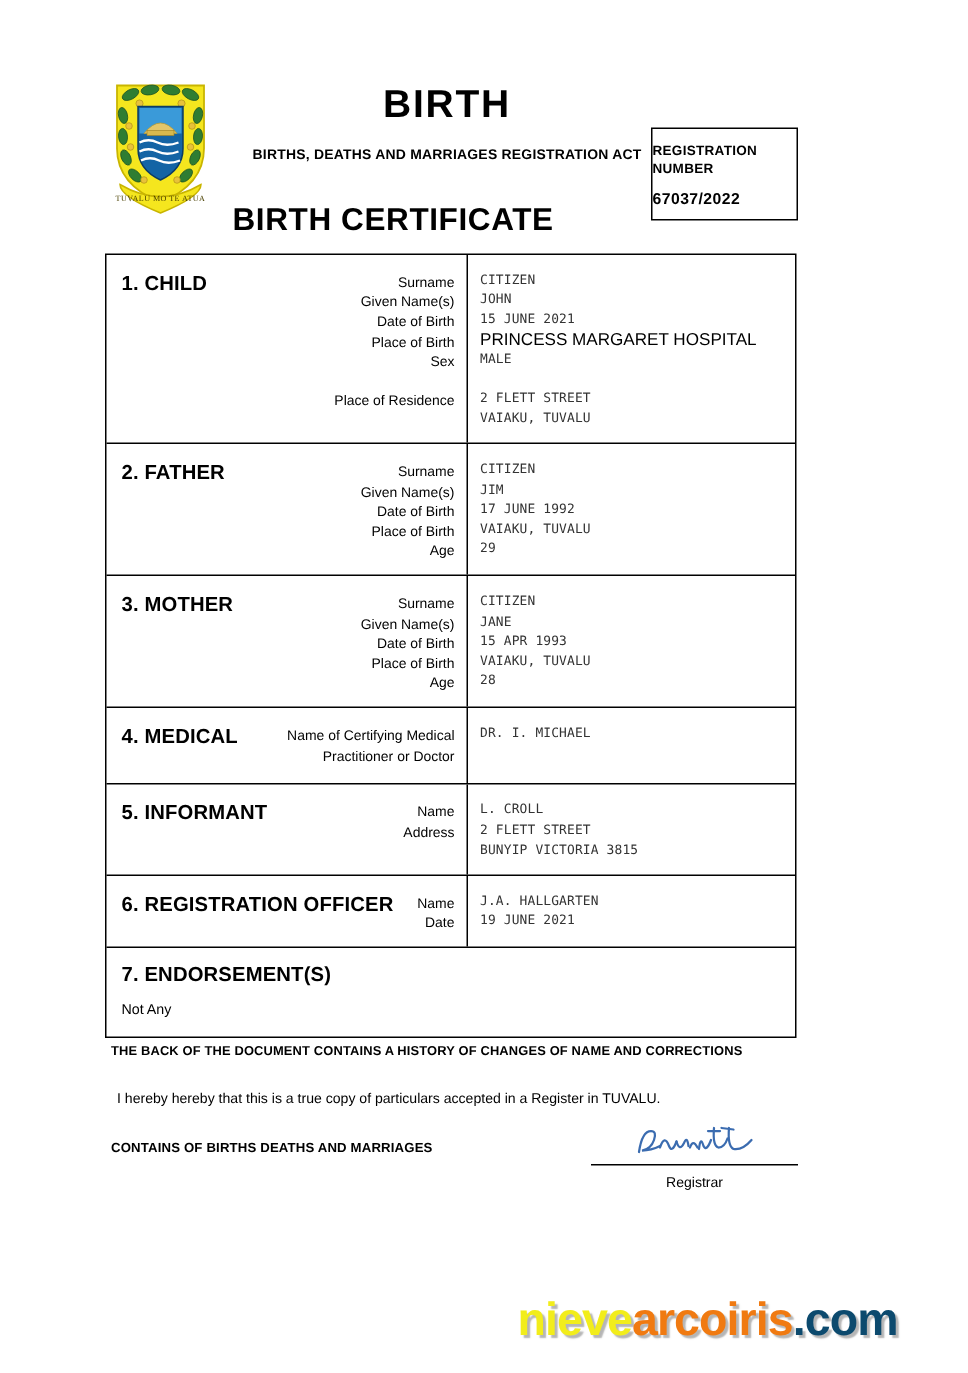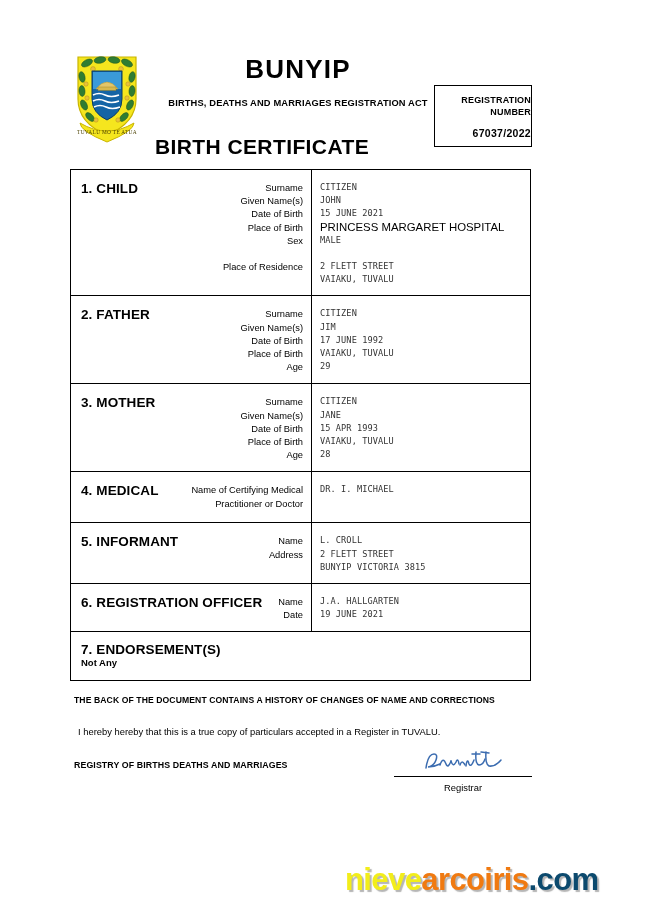--- a/index.html
+++ b/index.html
@@ -64,21 +64,21 @@
   }
 
   .regbox {
     position: absolute;
     left: 434px;
     top: 85px;
     width: 98px;
     height: 62px;
     border: 1.6px solid #000;
     box-sizing: border-box;
-    text-align: right;
+    text-align: left;
   }
   .regbox .rb-label {
     margin-top: 8px;
     font-size: 9px;
     font-weight: bold;
     line-height: 12px;
     letter-spacing: 0.2px;
   }
   .regbox .rb-number {
     margin-top: 9px;
@@ -151,21 +151,21 @@
     font-size: 11.4px;
     color: #000000;
     letter-spacing: 0;
   }
 
   
   .sec.full { display: block; padding: 10px 10px 12px 10px; }
   .sec.full .sec-title { padding-top: 0; }
   .endorse-text {
     font-size: 9.5px;
-    font-weight: bold;
+    margin-top: 11px;
   }
 
   
   .footer { position: absolute; left: 0; top: 0; width: 645px; }
   .back-note {
     position: absolute;
     left: 74px;
     top: 695px;
     font-size: 8.6px;
     font-weight: bold;
@@ -268,21 +268,21 @@
         <path d="M23 48 Q29 45 35 48 Q41 51 49 48"></path>
         <path d="M23 54 Q29 51 35 54 Q41 57 49 54"></path>
         <path d="M24 60 Q30 57 36 60 Q42 63 50 60"></path>
       </g>
 
       <path d="M10 76 Q37 92 64 76 Q64 84 37 95 Q10 84 10 76 Z" fill="#f5e61e" stroke="#c9b500" stroke-width="1"></path>
       <text x="37" y="87" font-family="'Liberation Serif', serif" font-size="5.4" fill="#4a4000" text-anchor="middle" letter-spacing="0.3">TUVALU MO TE ATUA</text>
     </svg>
   </div>
 
-  <div class="country-title">BUNYIP</div>
+  <div class="country-title">BIRTH</div>
   <div class="act-line">BIRTHS, DEATHS AND MARRIAGES REGISTRATION ACT</div>
   <div class="doc-title">BIRTH CERTIFICATE</div>
 
   <div class="regbox">
     <div class="rb-label">
       <span>REGISTRATION</span><br>
       <span>NUMBER</span>
     </div>
     <div class="rb-number">67037/2022</div>
   </div>
@@ -397,21 +397,21 @@
 
   <div class="sec full">
     <div class="sec-title">7. ENDORSEMENT(S)</div>
     <div class="endorse-text">Not Any</div>
   </div>
 </div>
 
 <div class="footer">
   <div class="back-note">THE BACK OF THE DOCUMENT CONTAINS A HISTORY OF CHANGES OF NAME AND CORRECTIONS</div>
   <div class="certify-note">I hereby hereby that this is a true copy of particulars accepted in a Register in TUVALU.</div>
-  <div class="registry-line">REGISTRY OF BIRTHS DEATHS AND MARRIAGES</div>
+  <div class="registry-line">CONTAINS OF BIRTHS DEATHS AND MARRIAGES</div>
 
   <div class="sig-area">
     <div class="sig-mark">
       <svg width="86" height="28" viewBox="0 0 86 28" xmlns="http://www.w3.org/2000/svg">
         <g fill="none" stroke="#3b6cb0" stroke-width="1.5" stroke-linecap="round">
           <path d="M4 20 Q6 6 12 6 Q16 6 14 12 Q12 18 6 19 Q12 19 18 16"></path>
           <path d="M18 17 Q21 8 24 16 Q26 21 29 13"></path>
           <path d="M29 13 Q31 20 34 14 Q36 9 37 16"></path>
           <path d="M38 17 Q40 11 43 17"></path>
           <path d="M44 18 Q45 9 47 16 Q49 20 52 12"></path>

